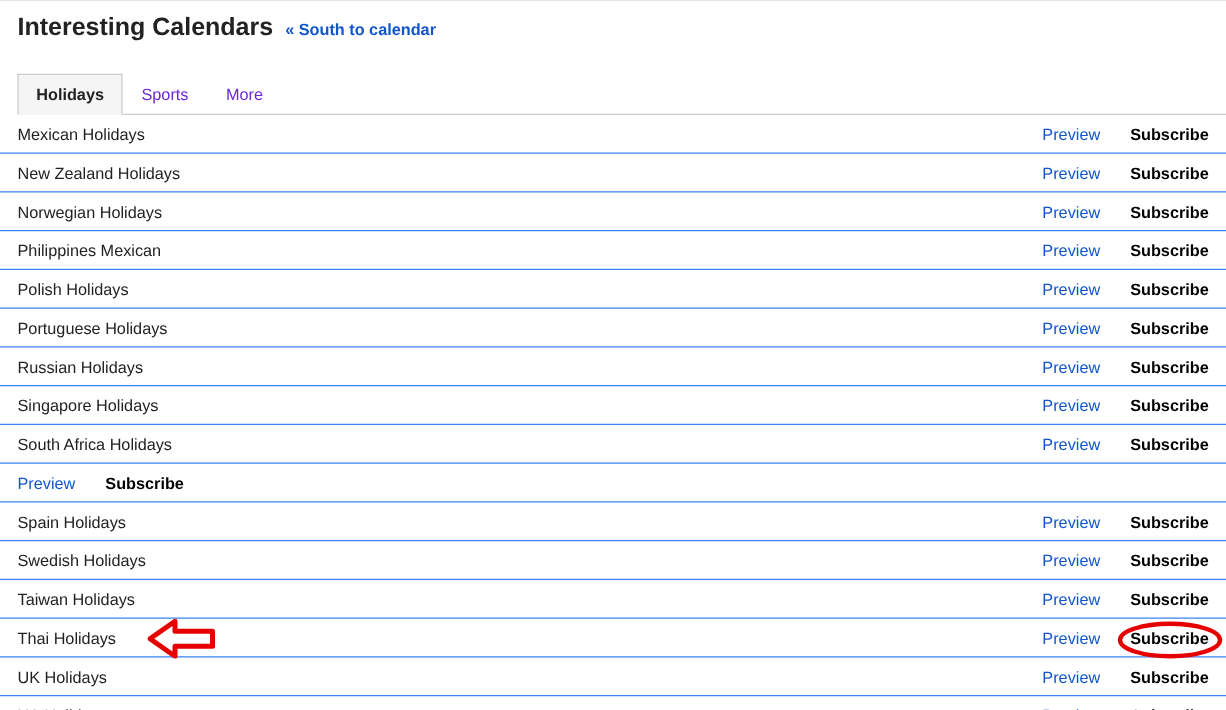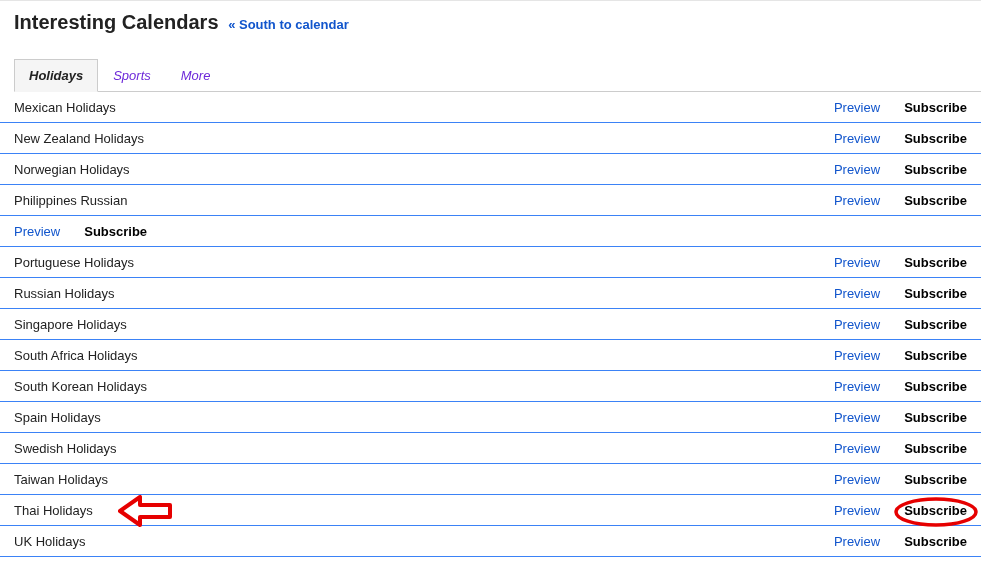--- a/index.html
+++ b/index.html
@@ -28,21 +28,20 @@
     font-size: 13px;
     font-weight: bold;
     text-decoration: none;
     cursor: pointer;
   }
   .tabs {
     display: flex;
     border-bottom: 1px solid #ccc;
     margin: 0 0 0 14px;
     padding-top: 10px;
-    font-style: italic;
   }
   .tab {
     padding: 8px 14px;
     font-size: 13px;
     color: #6d28d9;
     cursor: pointer;
     border: 1px solid transparent;
     border-bottom: none;
     position: relative;
     top: 1px;
@@ -121,25 +120,26 @@
       <div class="name">New Zealand Holidays</div>
       <div class="preview">Preview</div>
       <div class="subscribe">Subscribe</div>
     </div>
     <div class="row">
       <div class="name">Norwegian Holidays</div>
       <div class="preview">Preview</div>
       <div class="subscribe">Subscribe</div>
     </div>
     <div class="row">
-      <div class="name">Philippines Russian</div>
+      <div class="name">Philippines Mexican</div>
       <div class="preview">Preview</div>
       <div class="subscribe">Subscribe</div>
     </div>
     <div class="row">
+      <div class="name">Polish Holidays</div>
       <div class="preview">Preview</div>
       <div class="subscribe">Subscribe</div>
     </div>
     <div class="row">
       <div class="name">Portuguese Holidays</div>
       <div class="preview">Preview</div>
       <div class="subscribe">Subscribe</div>
     </div>
     <div class="row">
       <div class="name">Russian Holidays</div>
@@ -150,21 +150,20 @@
       <div class="name">Singapore Holidays</div>
       <div class="preview">Preview</div>
       <div class="subscribe">Subscribe</div>
     </div>
     <div class="row">
       <div class="name">South Africa Holidays</div>
       <div class="preview">Preview</div>
       <div class="subscribe">Subscribe</div>
     </div>
     <div class="row">
-      <div class="name">South Korean Holidays</div>
       <div class="preview">Preview</div>
       <div class="subscribe">Subscribe</div>
     </div>
     <div class="row">
       <div class="name">Spain Holidays</div>
       <div class="preview">Preview</div>
       <div class="subscribe">Subscribe</div>
     </div>
     <div class="row">
       <div class="name">Swedish Holidays</div>

